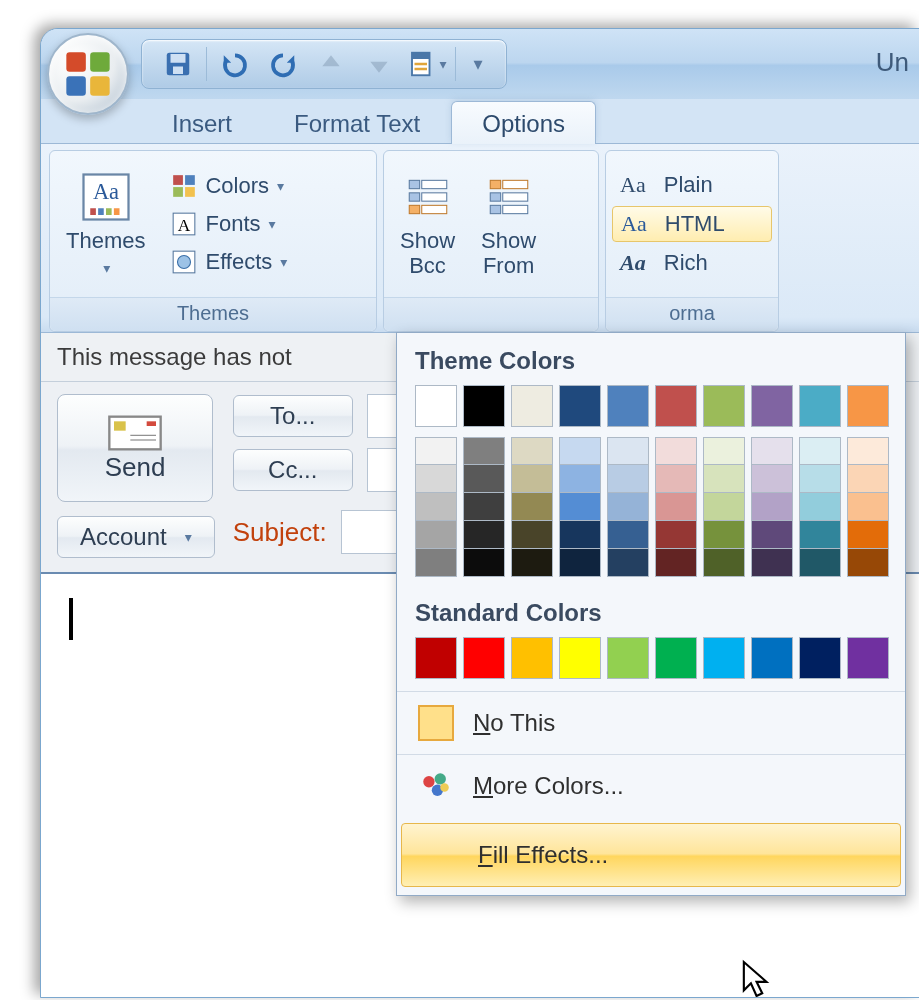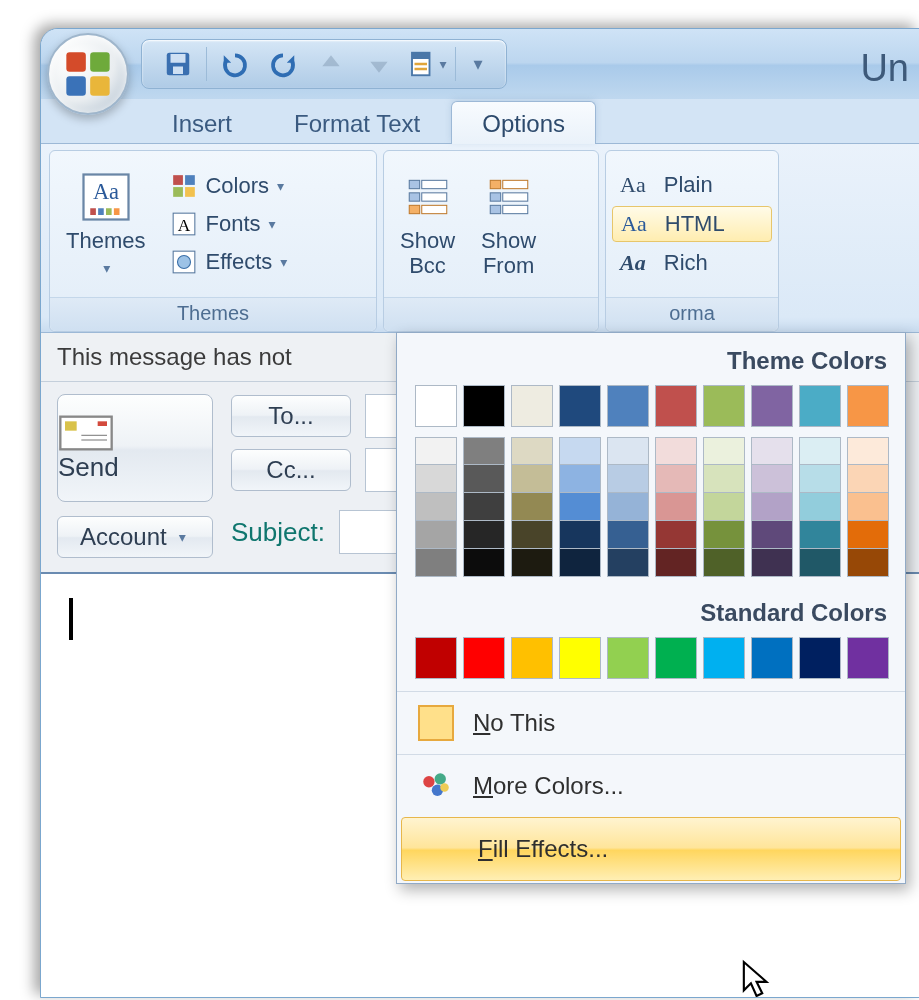--- a/index.html
+++ b/index.html
@@ -58,21 +58,21 @@
   }
   .qat .qbtn {
     width: 44px; height: 42px;
     display:flex;align-items:center;justify-content:center;
     margin: 0 2px;
     border-radius:4px;
   }
   .qat .sep { width:1px;height:34px;background:#9cbbd8;margin:0 4px; }
   .title-text {
     position:absolute; right:10px; top:18px;
-    font-size: 38px; color:#3e5a7a;
+    font-size: 26px; color:#3e5a7a;
   }
   
   .tabs {
     display:flex;
     margin-left: 100px;
     height: 44px;
     align-items:flex-end;
     gap: 0;
   }
   .tab {
@@ -139,64 +139,64 @@
     background:#eef1f4;border-bottom:1px solid #c4cfdb;
     font-size:24px;color:#3b3b3b;padding:10px 16px;
   }
   
   .fields{background:#edf0f4;padding:12px 16px 14px;display:flex;gap:18px;align-items:flex-start;}
   .sendcol{display:flex;flex-direction:column;gap:14px;align-items:stretch;}
   .send-btn{
     width:156px;height:108px;
     background:linear-gradient(#fdfefe,#eef2f6 48%,#e3e9f0 52%,#f1f5f9);
     border:1px solid #b0bdcd;border-radius:8px;
-    display:flex;flex-direction:column;justify-content:center;
+    display:flex;flex-direction:column;align-items:center;justify-content:center;
     font-size:26px;color:#2e3e52;
   }
   .std-btn{
     background:linear-gradient(#fdfefe,#eef2f6 48%,#e3e9f0 52%,#f1f5f9);
     border:1px solid #b0bdcd;border-radius:6px;
     font-size:24px;color:#2e3e52;padding:6px 22px;min-width:120px;text-align:center;
   }
-  .acct-btn{display:inline-flex;align-items:center;gap:10px;}
+  .acct-btn{display:inline-flex;align-items:center;gap:16px;}
   .mailgrid{flex:1;display:flex;flex-direction:column;gap:10px;}
   .mailrow{display:flex;align-items:center;gap:14px;}
-  .mailrow .fld{font-size:26px;color:#0f766e;}
+  .mailrow .fld{font-size:26px;color:#c2410c;}
   .mail-input{flex:1;height:44px;border:1px solid #b7c4d3;background:#fff;}
   
   .msgbody{background:#fff;border-top:2px solid #6a8bb1;height:540px;padding:24px 28px;}
   .caret{display:inline-block;width:4px;height:42px;background:#000;}
   
   .popup{
     position:absolute;
     left:355px; top:303px;
     width:510px;
     background:#f4f7fb;
     border:1px solid #91aac6;
     box-shadow: 4px 6px 14px rgba(0,0,0,.3);
     padding-bottom:2px;
     z-index:50;
   }
-  .pop-title{font-size:24px;font-weight:600;color:#3a4a60;padding:14px 18px 10px;text-align:right;}
+  .pop-title{font-size:24px;font-weight:600;color:#3a4a60;padding:14px 18px 10px;}
   .swatch-grid{display:grid;grid-template-columns:repeat(10,42px);gap:6px;padding:0 18px;}
   .swatch-grid.tight{gap:0 6px;}
   .sw{width:42px;height:42px;border:1px solid #adb9c6;}
   .sw.small{height:28px;border-top:none;}
   .sw.small.first{border-top:1px solid #adb9c6;margin-top:10px;}
   .sw.small.last{border-bottom:1px solid #adb9c6;margin-bottom:6px;}
   .std-row{display:grid;grid-template-columns:repeat(10,42px);gap:6px;padding:0 18px 12px;}
   .menuitem{
     display:flex;align-items:center;gap:16px;
     padding:10px 18px;font-size:24px;color:#2f2f2f;
     border-top:1px solid #d2dbe6;
   }
   .menuitem .mi-icon{width:42px;height:42px;display:flex;align-items:center;justify-content:center;}
   .menuitem.hl{
     background:linear-gradient(#fff4d0,#ffe59a 48%,#ffd65e 52%,#ffefb4);
-    border:1px solid #e7b74b;border-radius:4px;margin:0 4px;
+    border:1px solid #e7b74b;border-radius:4px;margin:6px 4px;
   }
   .underline-first::first-letter{text-decoration:underline;}
   .cursor{
     position:absolute;left:700px;top:930px;z-index:60;
   }
   
   .group.clip{overflow:hidden;}
 </style>
 </head>
 <body>

